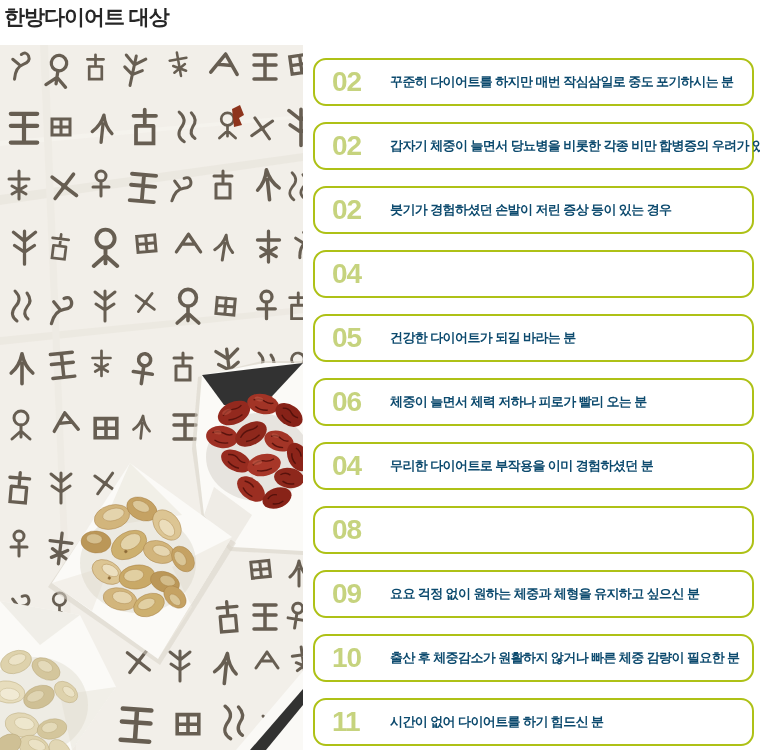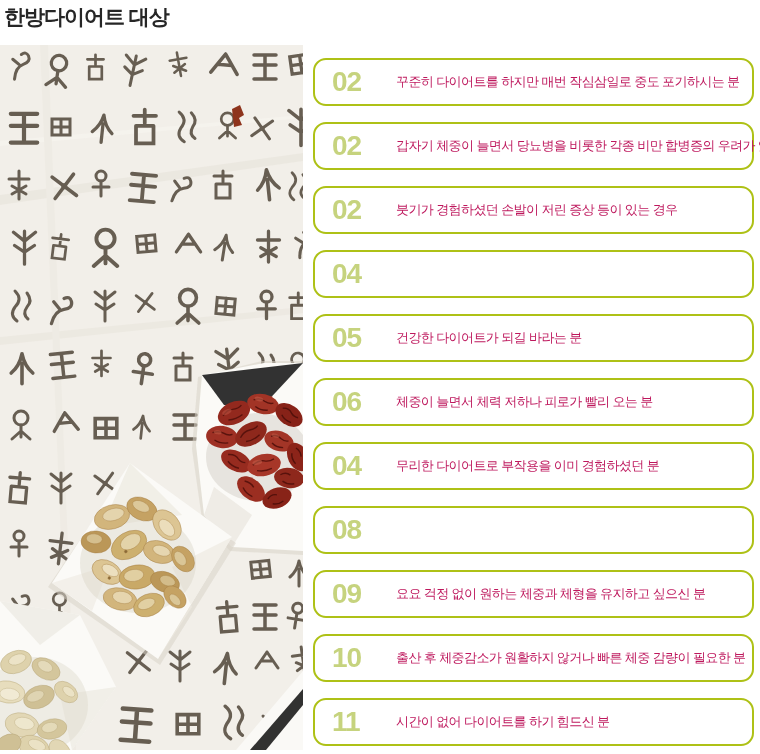--- a/index.html
+++ b/index.html
@@ -21,22 +21,22 @@
   .item{
     box-sizing:border-box;width:441px;height:48px;margin-bottom:16px;
     border:2px solid #aec116;border-radius:13px;background:#ffffff;
     display:flex;align-items:center;
   }
   .num{
     font-size:28px;font-weight:700;color:#c6d37e;line-height:1;
     padding-left:17px;min-width:40px;letter-spacing:-1px;
   }
   .txt{
-    font-size:13px;font-weight:400;color:#be185d;letter-spacing:-0.6px;
-    margin-left:24px;white-space:nowrap;
+    font-size:13px;font-weight:700;color:#0c4a6e;letter-spacing:-0.6px;
+    margin-left:18px;white-space:nowrap;
   }
 </style>
 </head>
 <body>
 
 <h1 class="page-title">한방다이어트 대상</h1>
 
 <figure class="photo" style="margin:0" aria-label="갑골문자가 인쇄된 한지 위에 놓인 말린 대추와 한약재 슬라이스 사진">
 <svg width="303" height="705" viewBox="0 0 303 705" xmlns="http://www.w3.org/2000/svg">
   <defs>

